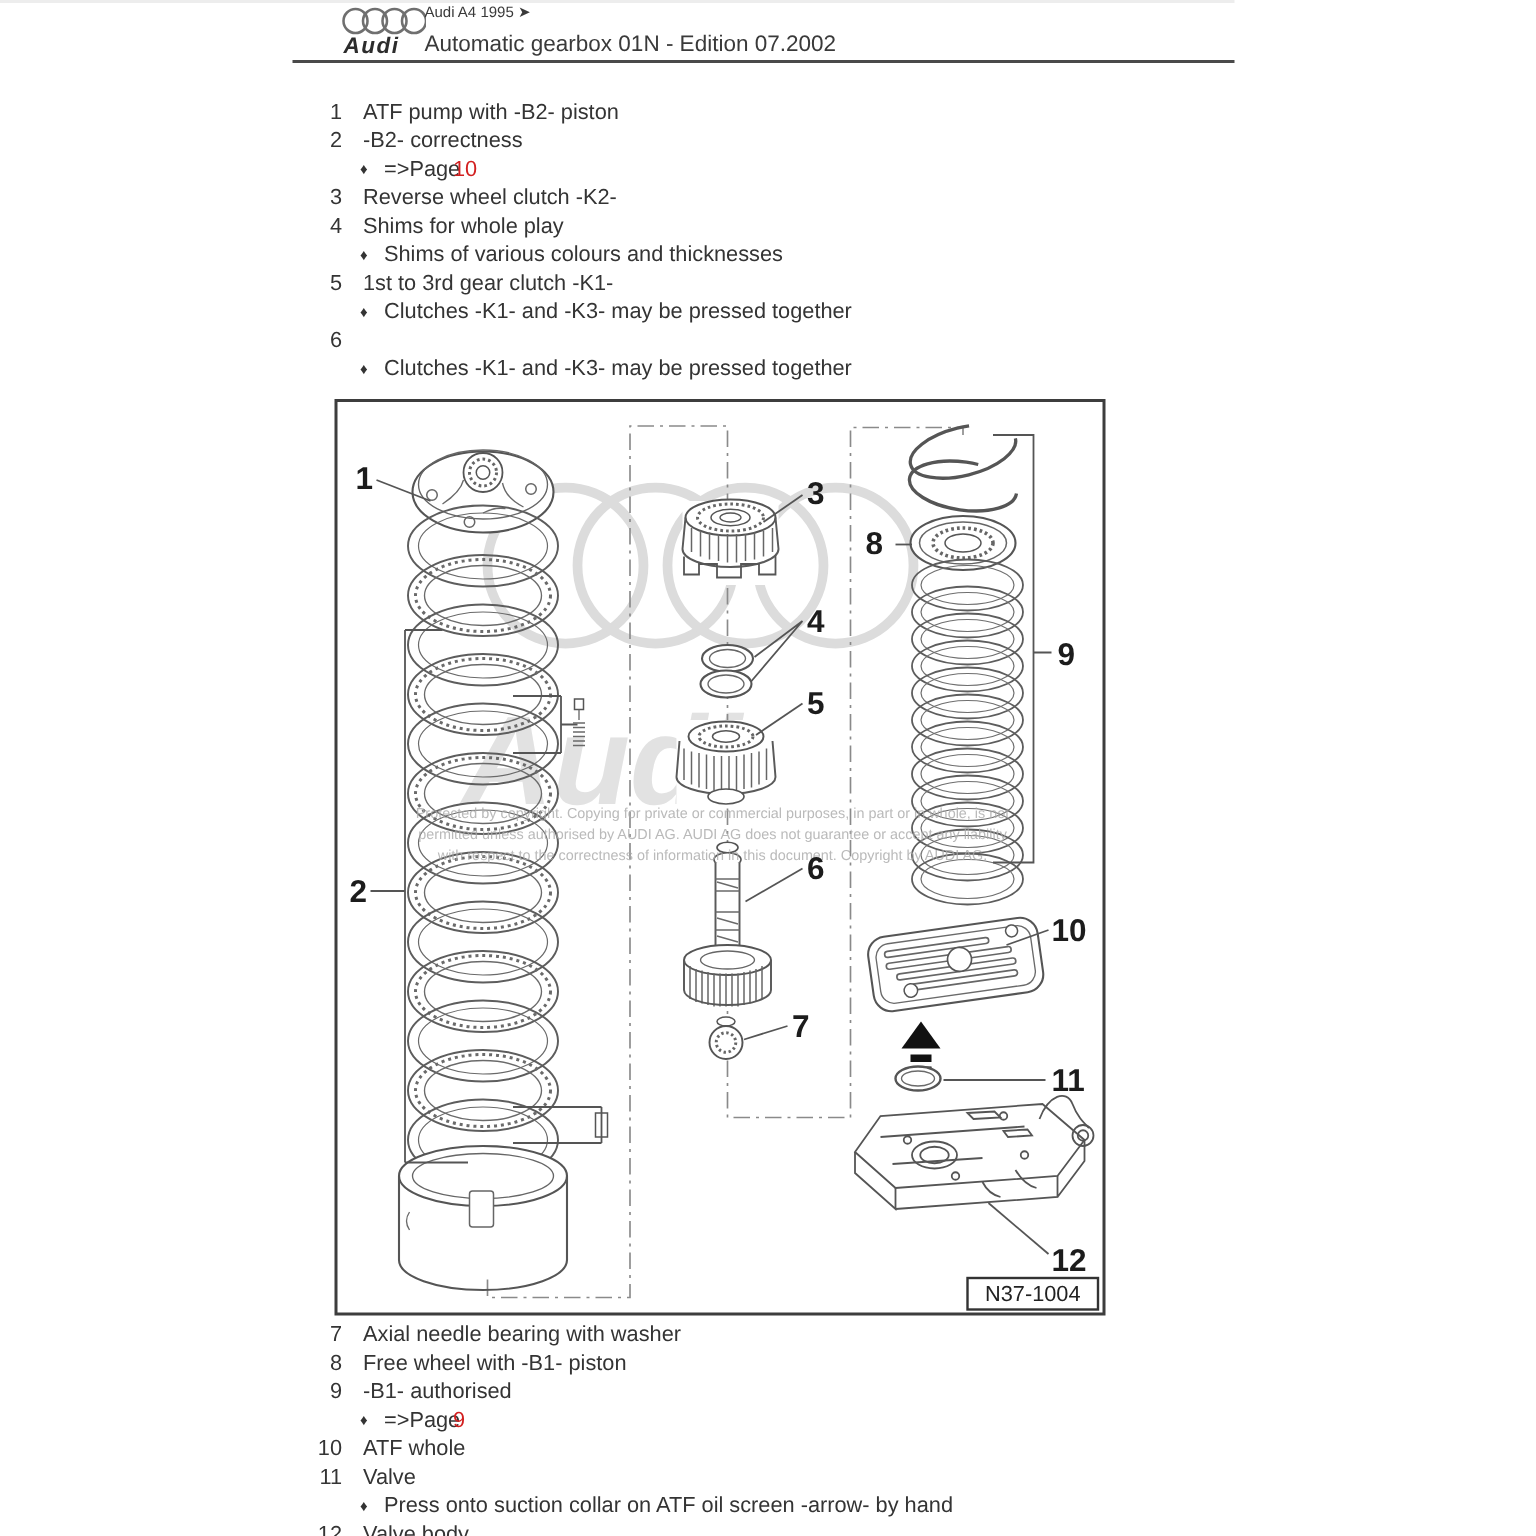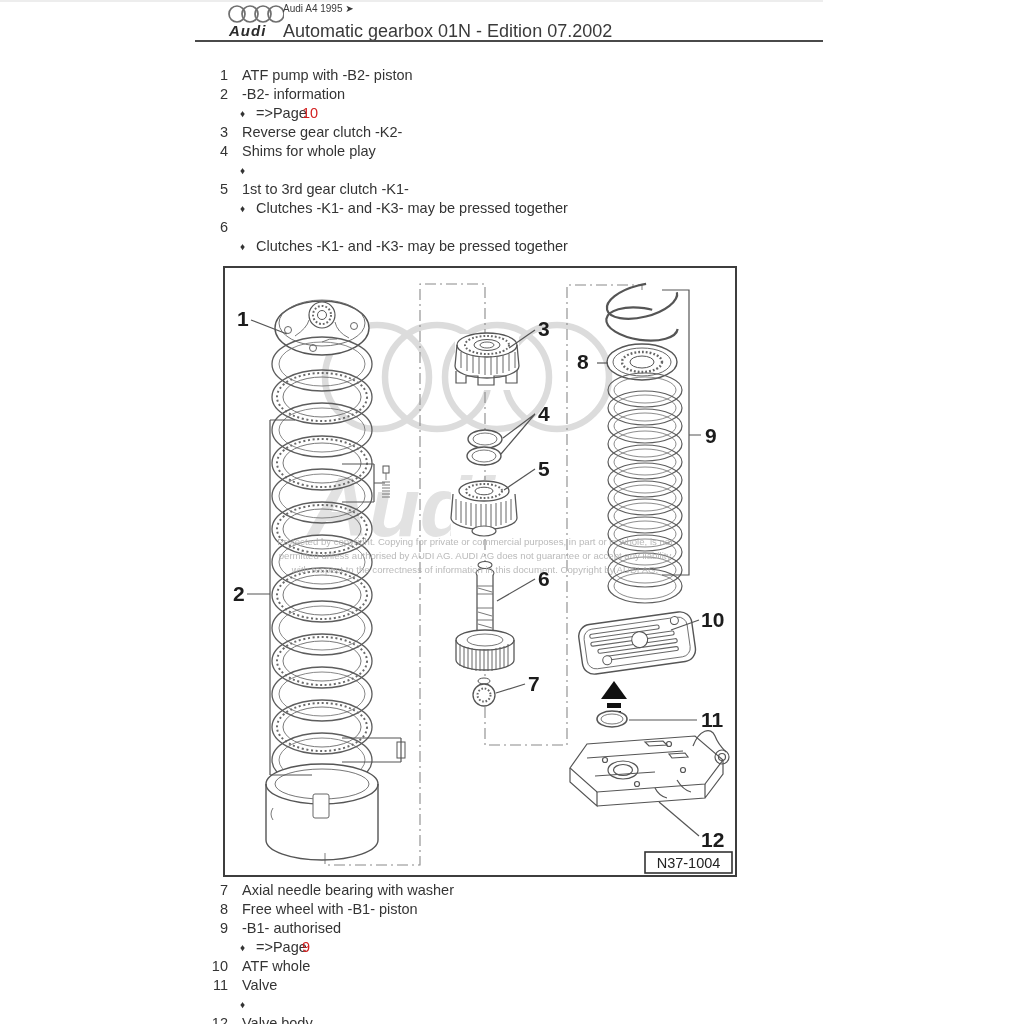--- a/index.html
+++ b/index.html
@@ -4,21 +4,21 @@
 <style>
   html,body{margin:0;padding:0;background:#ffffff;}
   body{width:1024px;height:1024px;overflow:hidden;position:relative;
        font-family:"Liberation Sans","DejaVu Sans",sans-serif;color:#343434;}
   
   #topfaint{position:absolute;top:0;left:0;width:823px;height:2px;background:#ededed;}
   #brandrings{position:absolute;left:228px;top:4px;}
   #brandword{position:absolute;left:229px;top:22px;font-weight:bold;font-style:italic;
              font-size:15px;letter-spacing:1px;color:#2c2c2c;}
   #hdr1{position:absolute;left:283px;top:3px;font-size:10px;color:#3a3a3a;}
-  #hdr2{position:absolute;left:283px;top:21px;font-size:18px;color:#3a3a3a;}
+  #hdr2{position:absolute;left:283px;top:21px;font-size:15px;color:#3a3a3a;}
   #hrule{position:absolute;left:195px;top:40px;width:628px;height:2px;background:#4a4a4a;}
   
   .plist{position:absolute;left:0;width:830px;}
   #list-top{top:66px;}
   #list-bottom{top:881px;}
   .row{position:relative;height:19px;line-height:19px;font-size:14.5px;}
   .num{position:absolute;left:196px;width:32px;text-align:right;}
   .txt{position:absolute;left:242px;white-space:nowrap;}
   .sub .bullet{position:absolute;left:240px;font-size:10px;top:0px;}
   .sub .txt{left:256px;}
@@ -54,37 +54,38 @@
 <div id="hdr2">Automatic gearbox 01N - Edition 07.2002</div>
 <div id="hrule"></div>
 
 <div id="list-top" class="plist">
   <div class="row">
     <span class="num">1</span>
     <span class="txt">ATF pump with -B2- piston</span>
   </div>
   <div class="row">
     <span class="num">2</span>
-    <span class="txt">-B2- information</span>
+    <span class="txt">-B2- correctness</span>
   </div>
   <div class="row sub">
     <span class="bullet">♦</span>
     <span class="txt">=&gt;Page</span>
     <span class="pageref">10</span>
   </div>
   <div class="row">
     <span class="num">3</span>
-    <span class="txt">Reverse gear clutch -K2-</span>
+    <span class="txt">Reverse wheel clutch -K2-</span>
   </div>
   <div class="row">
     <span class="num">4</span>
     <span class="txt">Shims for whole play</span>
   </div>
   <div class="row sub">
     <span class="bullet">♦</span>
+    <span class="txt">Shims of various colours and thicknesses</span>
   </div>
   <div class="row">
     <span class="num">5</span>
     <span class="txt">1st to 3rd gear clutch -K1-</span>
   </div>
   <div class="row sub">
     <span class="bullet">♦</span>
     <span class="txt">Clutches -K1- and -K3- may be pressed together</span>
   </div>
   <div class="row">
@@ -395,18 +396,19 @@
   <div class="row">
     <span class="num">10</span>
     <span class="txt">ATF whole</span>
   </div>
   <div class="row">
     <span class="num">11</span>
     <span class="txt">Valve</span>
   </div>
   <div class="row sub">
     <span class="bullet">♦</span>
+    <span class="txt">Press onto suction collar on ATF oil screen -arrow- by hand</span>
   </div>
   <div class="row">
     <span class="num">12</span>
     <span class="txt">Valve body</span>
   </div>
 </div>
 
 </body></html>

